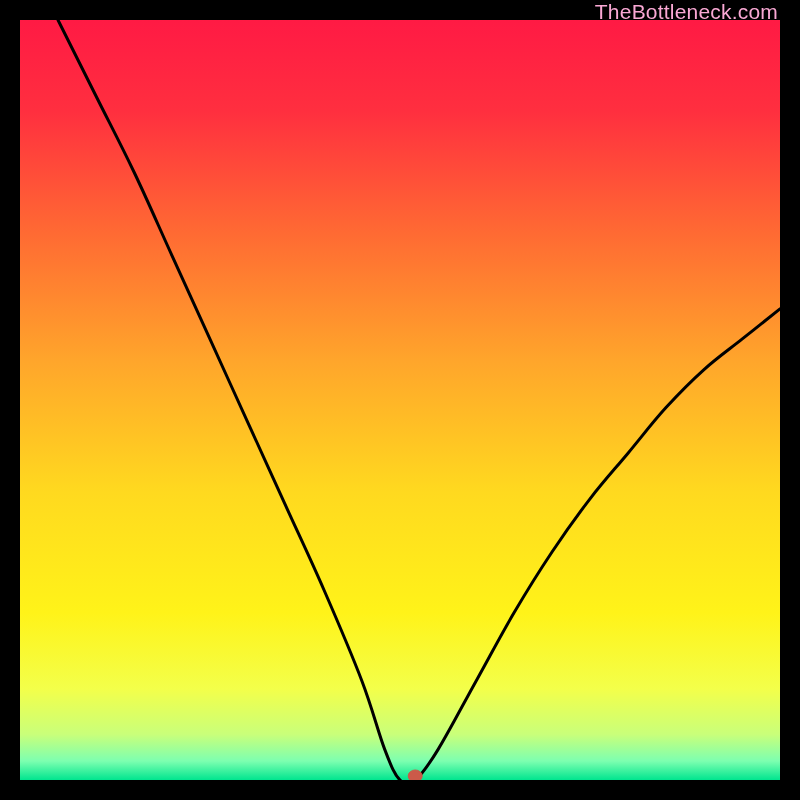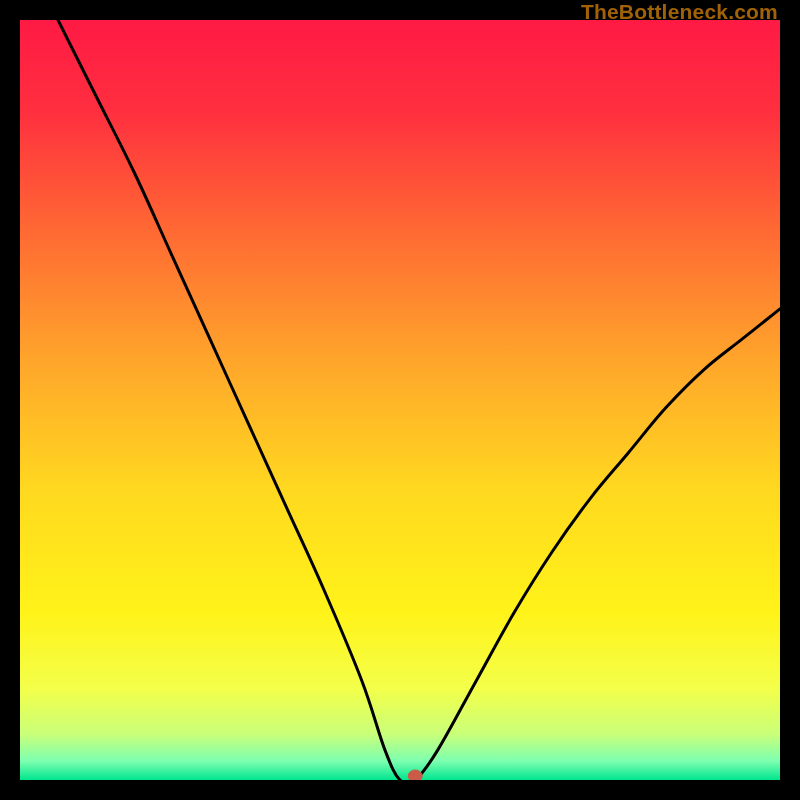--- a/index.html
+++ b/index.html
@@ -16,23 +16,23 @@
     left: 20px;
     top: 20px;
     width: 760px;
     height: 760px;
     background: #000;
   }
   .watermark {
     position: absolute;
     top: 0px;
     right: 22px;
-    color: #a16207;
+    color: #f9a8d4;
     font-size: 21px;
-    font-weight: 700;
+    font-weight: 400;
     letter-spacing: 0.2px;
     z-index: 10;
   }
   svg {
     position: absolute;
     left: 20px;
     top: 20px;
     width: 760px;
     height: 760px;
     display: block;

